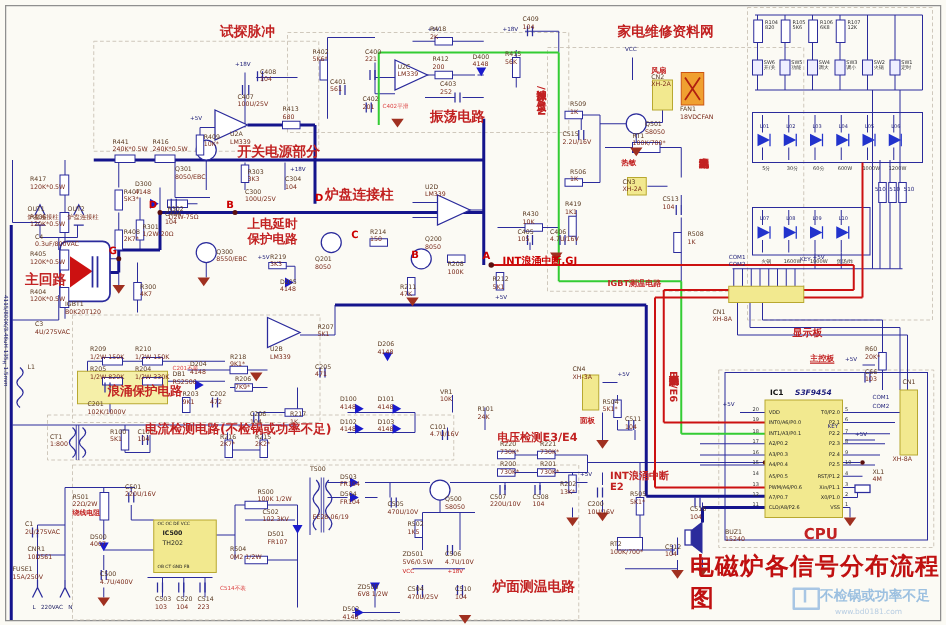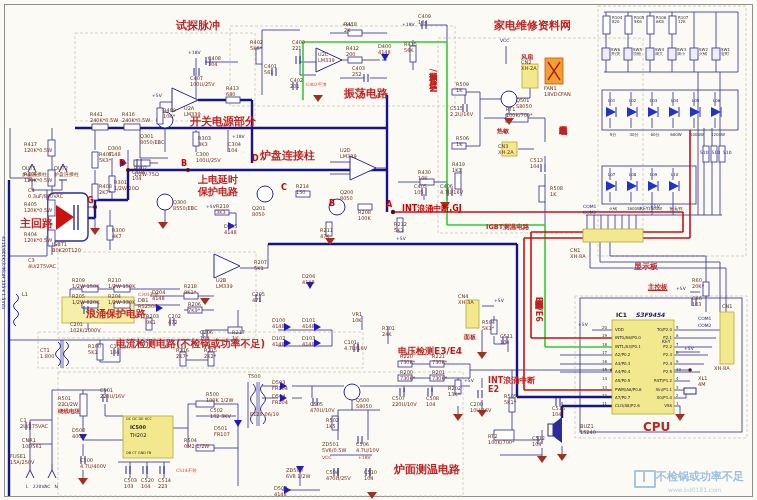--- a/index.html
+++ b/index.html
@@ -322,20 +322,21 @@
         <path d="M440,202 h10 l-5,7 Z"></path>
         <path d="M537,456 h10 l-5,7 Z"></path>
     </g>
 
     <g fill="none" stroke="#2b2b9c" stroke-width="1">
       <path d="M26,478 L30,470 L34,478 M30,464 V470 M48,478 L52,470 L56,478 M52,464 V470
                M28,172 L32,164 L36,172 M28,180 h8 M59,172 L63,164 L67,172 M59,180 h8"></path>
     </g>
   </svg>
 
+  <div id="title">电磁炉各信号分布流程图</div>
   <div id="wmbook"></div>
   <div id="wm">不检锅或功率不足</div>
   <div id="wmu">www.bd0181.com</div>
   <div class="vspec" style="left:1px;top:236px;">4115/800K/3.46uH 135±1.5mm</div>
 <div class="blk" style="position: absolute; left: 176px; top: 20px; font-size: 11px;">试探脉冲</div>
     <div class="blk" style="position: absolute; left: 190px; top: 116px; font-size: 11px;">开关电源部分</div>
     <div class="blk" style="position: absolute; left: 344px; top: 88px; font-size: 11px;">振荡电路</div>
     <div class="blk" style="position: absolute; left: 260px; top: 150px; font-size: 11px;">炉盘连接柱</div>
     <div class="blk" style="position: absolute; left: 198px; top: 174px; font-size: 10px;">上电延时
 保护电路</div>

